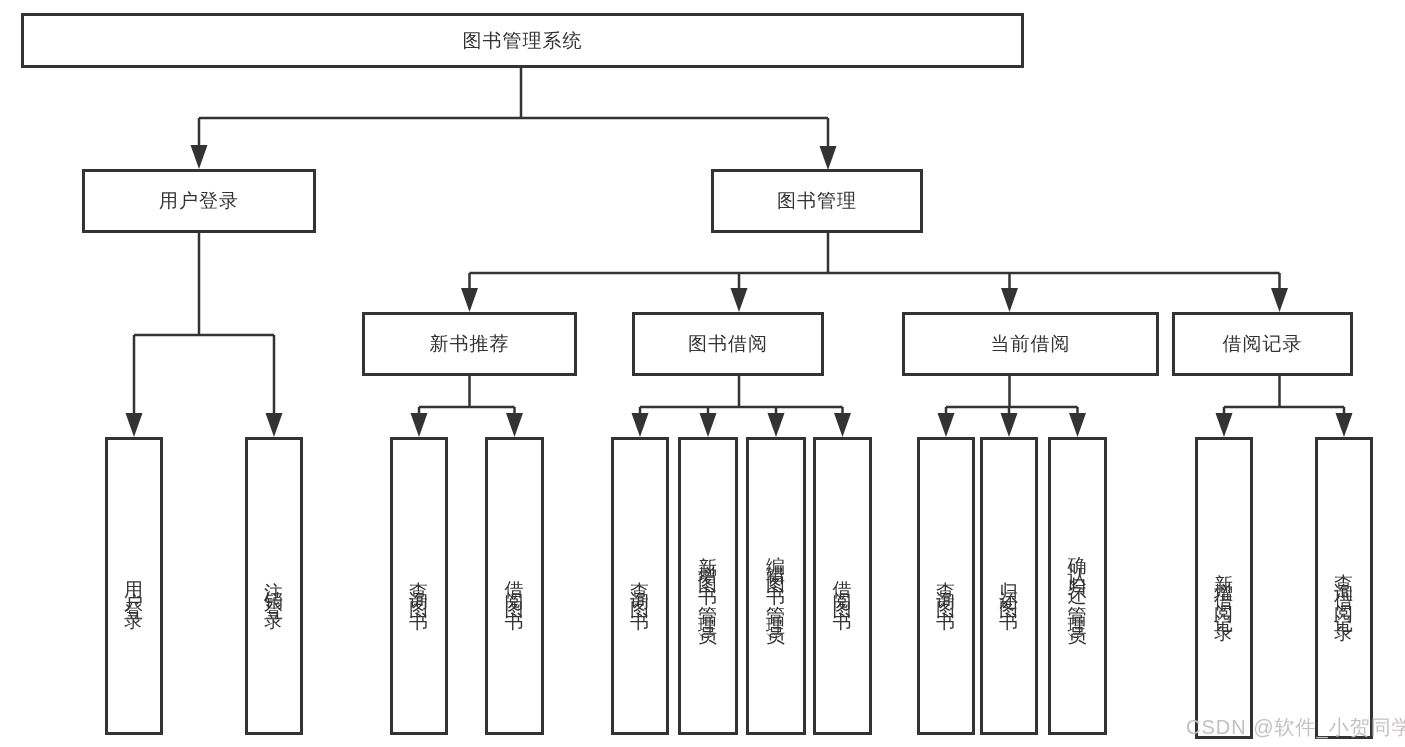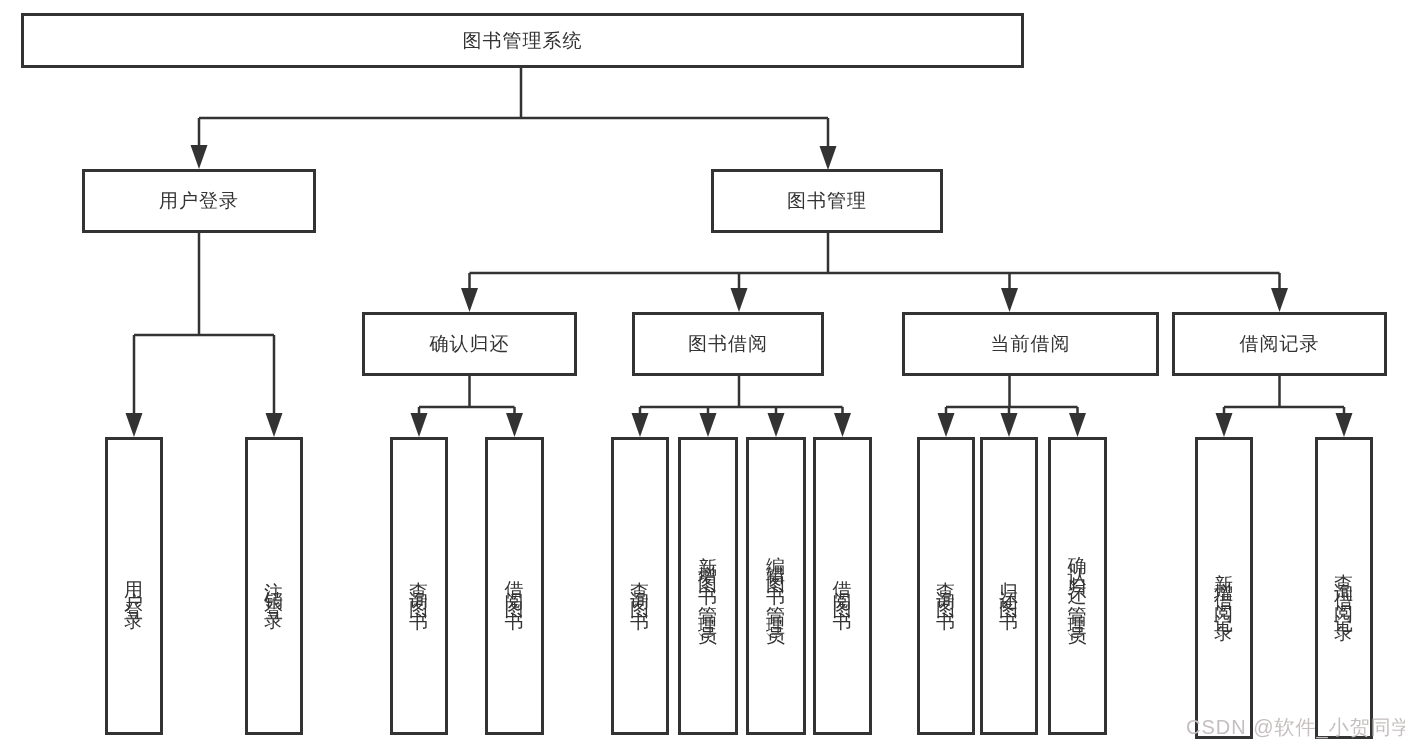--- a/index.html
+++ b/index.html
@@ -68,34 +68,34 @@
     </g>
   </svg>
 
   <div class="node hbox" style="left:21px;top:13px;width:1003px;height:55px">
     <span>图书管理系统</span>
   </div>
 
   <div class="node hbox" style="left:82px;top:169px;width:234px;height:64px">
     <span>用户登录</span>
   </div>
-  <div class="node hbox" style="left:711px;top:169px;width:232px;height:64px">
+  <div class="node hbox" style="left:711px;top:169px;width:212px;height:64px">
     <span>图书管理</span>
   </div>
 
   <div class="node hbox" style="left:362px;top:312px;width:215px;height:64px">
-    <span>确认归还</span>
+    <span>新书推荐</span>
   </div>
   <div class="node hbox" style="left:632px;top:312px;width:192px;height:64px">
     <span>图书借阅</span>
   </div>
   <div class="node hbox" style="left:902px;top:312px;width:257px;height:64px">
     <span>当前借阅</span>
   </div>
-  <div class="node hbox" style="left:1172px;top:312px;width:215px;height:64px">
+  <div class="node hbox" style="left:1172px;top:312px;width:181px;height:64px">
     <span>借阅记录</span>
   </div>
 
   <div class="node vbox" style="left:105px;top:437px;width:58px;height:298px">
     <span>用户登录</span>
   </div>
   <div class="node vbox" style="left:245px;top:437px;width:58px;height:298px">
     <span>注销登录</span>
   </div>
 

